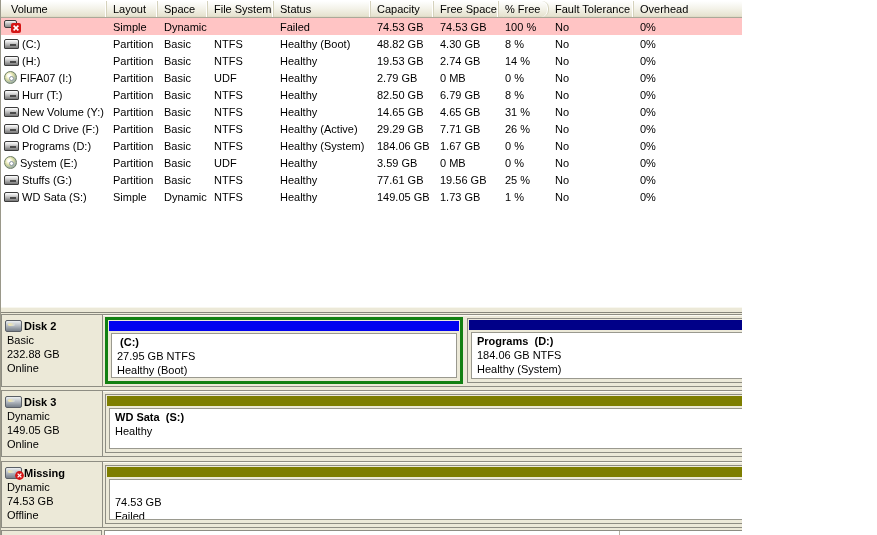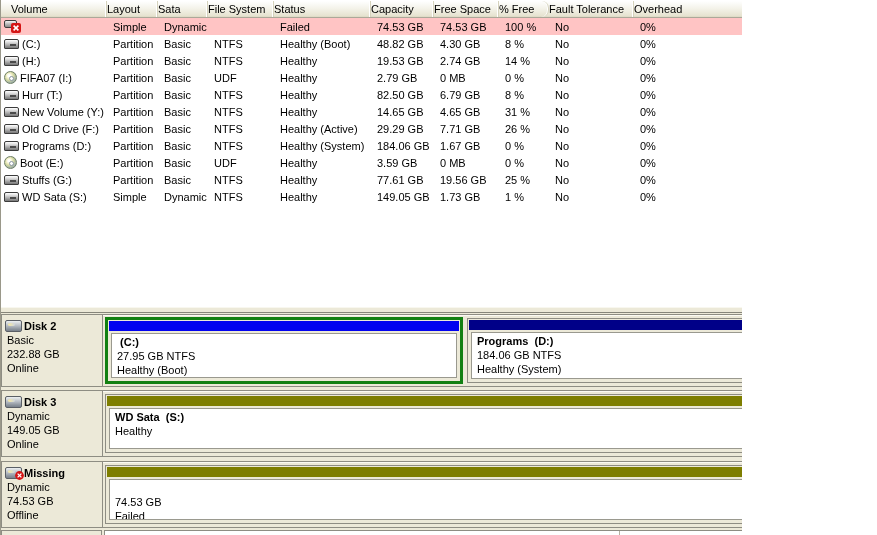--- a/index.html
+++ b/index.html
@@ -4,21 +4,21 @@
 <style>
   * { box-sizing: border-box; margin: 0; padding: 0; }
   html,body { width:877px; height:535px; }
   body { font-family: "Liberation Sans", sans-serif; font-size: 11px; color:#000; background:#fff; }
   .screen { position:relative; width:742px; height:535px; overflow:hidden; background:#fff; border-left:1px solid #9a988a; }
 
   
   .list { position:absolute; top:0; left:0; width:876px; height:307px; background:#fff; }
   .thead { display:flex; height:18px; border-bottom:1px solid #aca899; border-top:1px solid #fff;
            background:linear-gradient(180deg,#ffffff 0%,#f4f3ea 45%,#e6e3d0 92%,#dcd8c2 100%); }
-  .th { flex:none; display:flex; align-items:center; padding-left:0; border-right:1px solid #d5d2bc;
+  .th { flex:none; display:flex; align-items:center; padding-left:6px; border-right:1px solid #d5d2bc;
         box-shadow: inset -1px 0 0 #ffffff; white-space:nowrap; overflow:hidden; }
   .th.c0 { padding-left:10px; }
   .trow { display:flex; height:17px; align-items:stretch; background:#fff; }
   .cell { flex:none; display:flex; align-items:center; padding-left:6px; white-space:nowrap; overflow:hidden; }
   .c0 { width:106px; } .c1 { width:51px; } .c2 { width:50px; } .c3 { width:66px; } .c4 { width:97px; }
   .c5 { width:63px; } .c6 { width:65px; } .c7 { width:50px;border-radius:7px; } .c8 { width:85px; } .c9 { flex:1; }
   .cell.c0 { padding-left:3px; gap:3px; }
 
   
   .icon-drive { flex:none; width:15px; height:10px; border:1px solid #3c3c3c; border-radius:2px 2px 1px 1px;
@@ -73,21 +73,21 @@
 </style>
 </head>
 <body>
 
 <div class="screen">
 
   <div class="list">
     <div class="thead">
       <div class="th c0">Volume</div>
       <div class="th c1">Layout</div>
-      <div class="th c2">Sata</div>
+      <div class="th c2">Space</div>
       <div class="th c3">File System</div>
       <div class="th c4">Status</div>
       <div class="th c5">Capacity</div>
       <div class="th c6">Free Space</div>
       <div class="th c7">% Free</div>
       <div class="th c8">Fault Tolerance</div>
       <div class="th c9">Overhead</div>
     </div>
 
     <div class="trow" style="background: rgb(255, 196, 196);">
@@ -220,21 +220,21 @@
       <div class="cell c5">184.06 GB</div>
       <div class="cell c6">1.67 GB</div>
       <div class="cell c7">0 %</div>
       <div class="cell c8">No</div>
       <div class="cell c9">0%</div>
     </div>
 
     <div class="trow">
       <div class="cell c0">
         <span class="icon-cd"></span>
-        <span>Boot (E:)</span>
+        <span>System (E:)</span>
       </div>
       <div class="cell c1">Partition</div>
       <div class="cell c2">Basic</div>
       <div class="cell c3">UDF</div>
       <div class="cell c4">Healthy</div>
       <div class="cell c5">3.59 GB</div>
       <div class="cell c6">0 MB</div>
       <div class="cell c7">0 %</div>
       <div class="cell c8">No</div>
       <div class="cell c9">0%</div>

